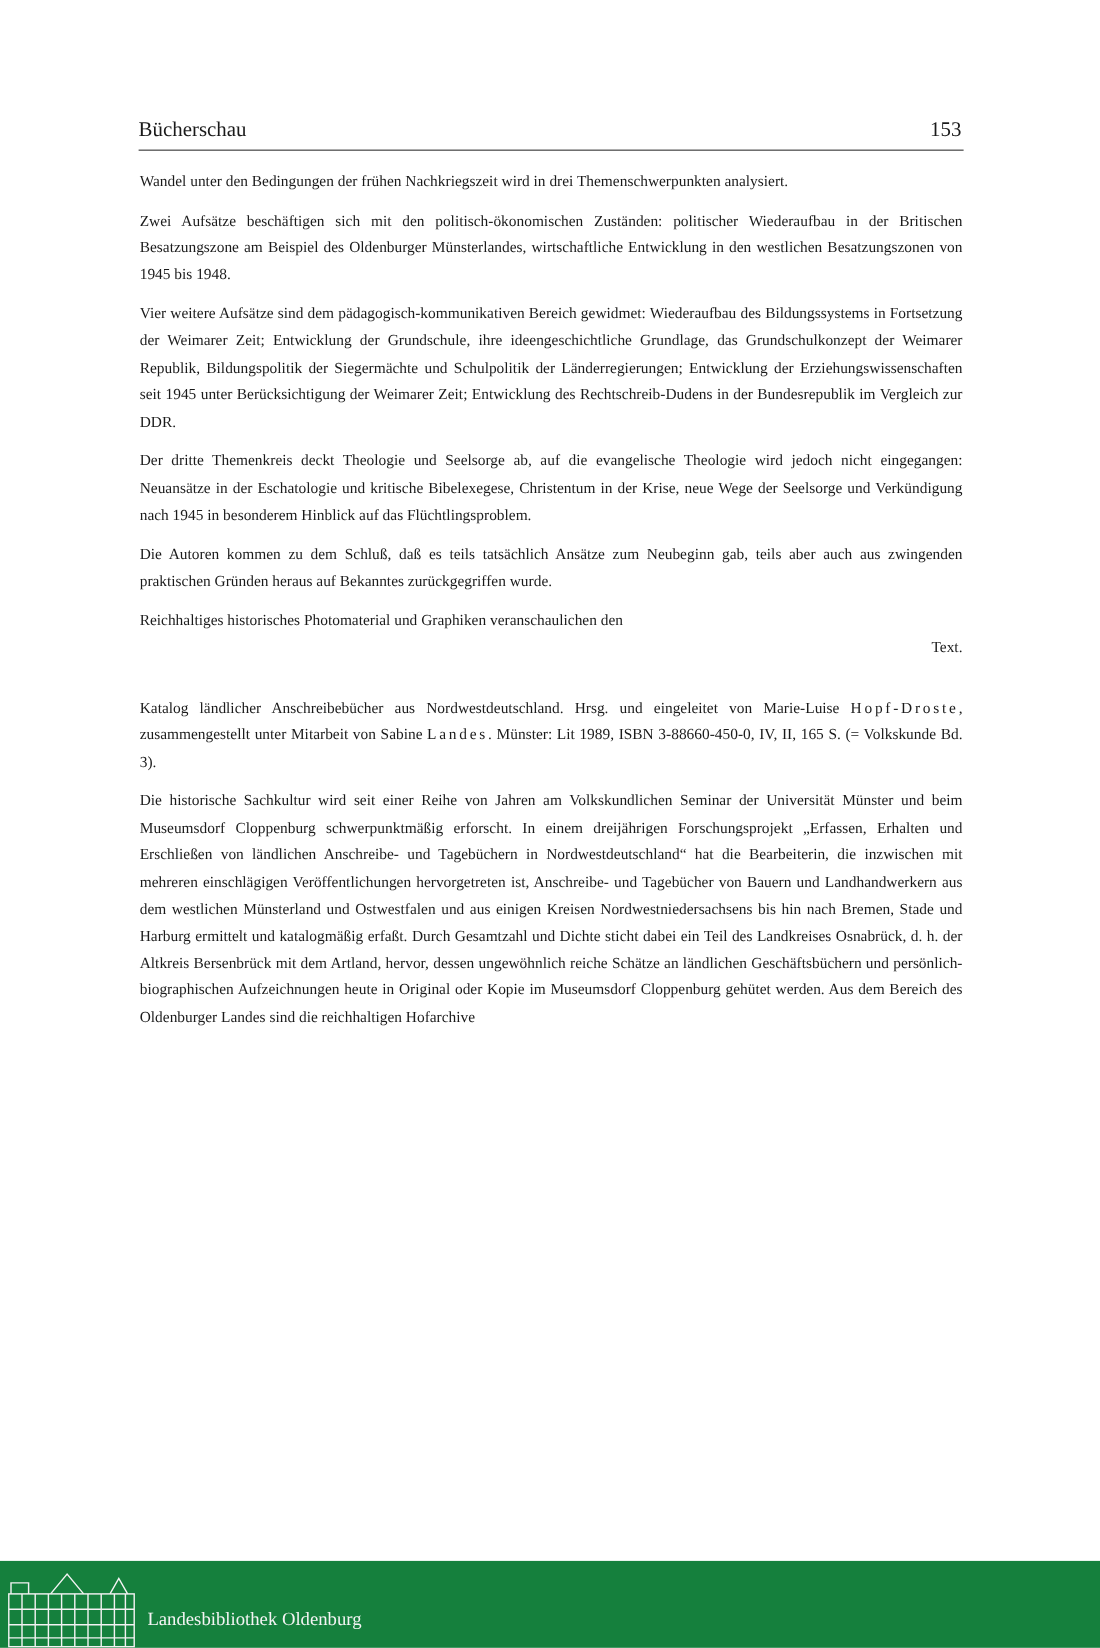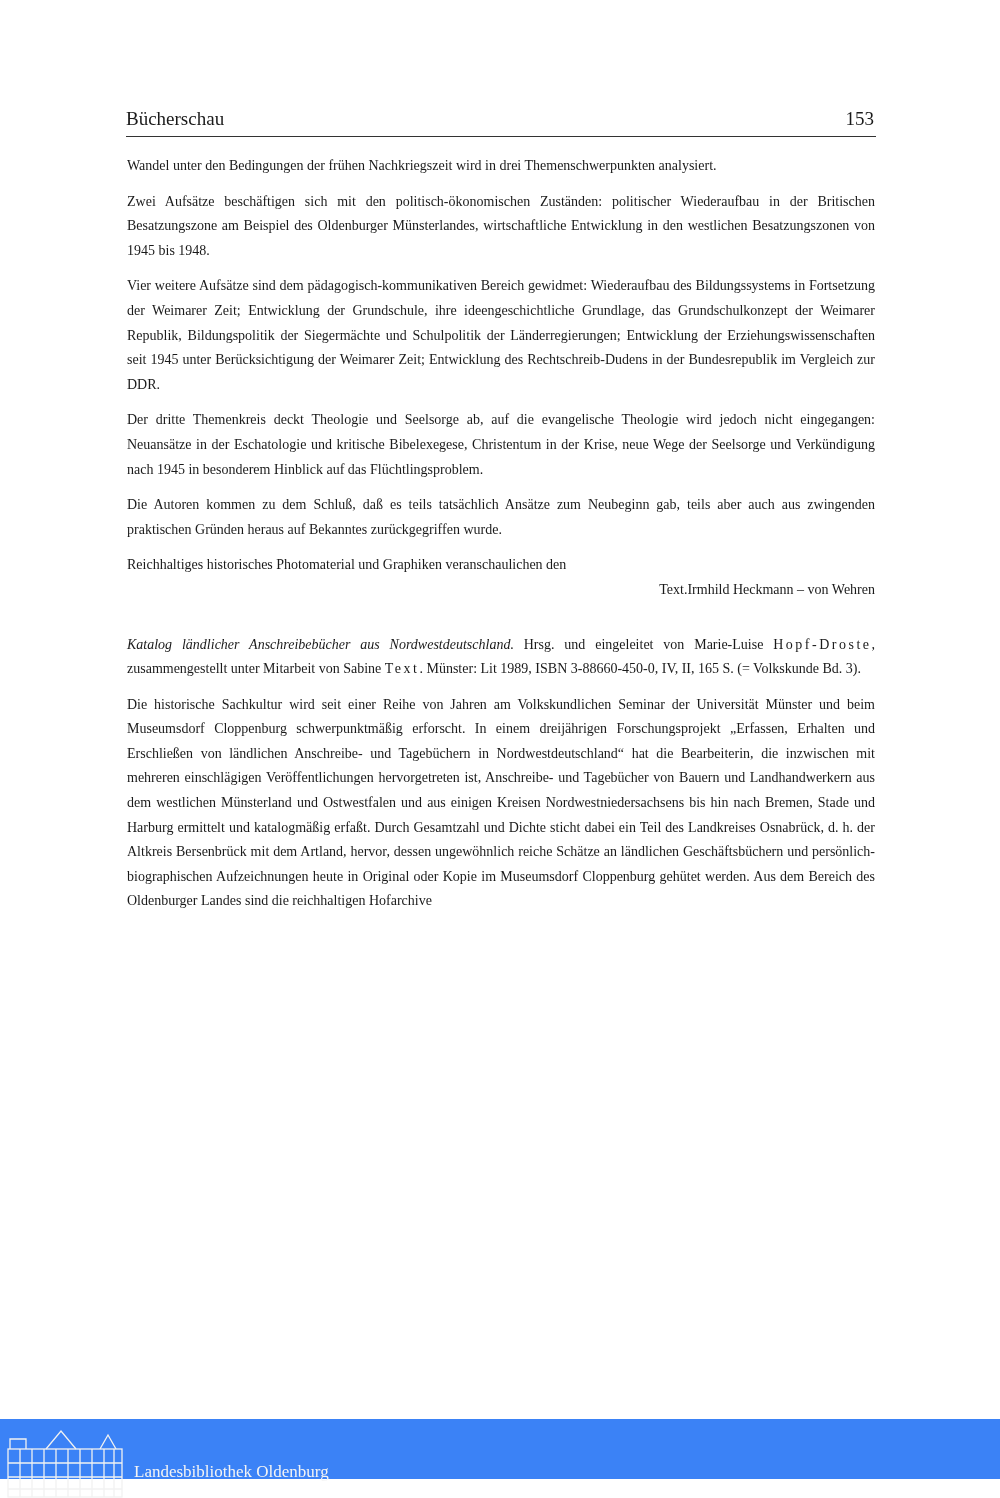--- a/index.html
+++ b/index.html
@@ -16,24 +16,24 @@
   }
   .header .pageno { position: absolute; right: 2px; top: 2px; font-size: 19px; text-align: right; }
   .content {
     position: absolute; left: 127px; top: 154px; width: 748px;
     font-size: 14px; line-height: 24.6px;
   }
   .content p { margin: 0 0 11px 0; text-align: justify; }
   .signature-line { display: flex; justify-content: flex-end; margin-top: -11px; }
   .signature { text-align: right; }
   .spaced { letter-spacing: 2.5px; }
-  .ital { font-style: italic; }
+  .ital { }
   .gap { height: 30px; }
   .footer {
-    position: absolute; left: 0; top: 1419px; width: 1000px; height: 60px; background: #3b82f6;
+    position: absolute; left: 0; top: 1419px; width: 1000px; height: 79px; background: #15803d;
   }
   .footer .logo { position: absolute; left: 6px; top: 6px; width: 118px; height: 73px; }
   .footer .label {
     position: absolute; left: 134px; top: 43px; font-size: 17px; color: #f4f4f4;
   }
 </style>
 </head>
 <body>
 
 <div class="header">
@@ -43,26 +43,25 @@
 
 <div class="content">
   <p>Wandel unter den Bedingungen der frühen Nachkriegszeit wird in drei Themenschwerpunkten analysiert.</p>
   <p>Zwei Aufsätze beschäftigen sich mit den politisch-ökonomischen Zuständen: politischer Wiederaufbau in der Britischen Besatzungszone am Beispiel des Oldenburger Münsterlandes, wirtschaftliche Entwicklung in den westlichen Besatzungszonen von 1945 bis 1948.</p>
   <p>Vier weitere Aufsätze sind dem pädagogisch-kommunikativen Bereich gewidmet: Wiederaufbau des Bildungssystems in Fortsetzung der Weimarer Zeit; Entwicklung der Grundschule, ihre ideengeschichtliche Grundlage, das Grundschulkonzept der Weimarer Republik, Bildungspolitik der Siegermächte und Schulpolitik der Länderregierungen; Entwicklung der Erziehungswissenschaften seit 1945 unter Berücksichtigung der Weimarer Zeit; Entwicklung des Rechtschreib-Dudens in der Bundesrepublik im Vergleich zur DDR.</p>
   <p>Der dritte Themenkreis deckt Theologie und Seelsorge ab, auf die evangelische Theologie wird jedoch nicht eingegangen: Neuansätze in der Eschatologie und kritische Bibelexegese, Christentum in der Krise, neue Wege der Seelsorge und Verkündigung nach 1945 in besonderem Hinblick auf das Flüchtlingsproblem.</p>
   <p>Die Autoren kommen zu dem Schluß, daß es teils tatsächlich Ansätze zum Neubeginn gab, teils aber auch aus zwingenden praktischen Gründen heraus auf Bekanntes zurückgegriffen wurde.</p>
   <p>Reichhaltiges historisches Photomaterial und Graphiken veranschaulichen den</p>
   <div class="signature-line">
     <span>Text.</span>
-    <span class="signature">Irmhild Heckmann – von Wehren</span>
   </div>
 
   <div class="gap"></div>
 
-  <p><span class="ital">Katalog ländlicher Anschreibebücher aus Nordwestdeutschland.</span><span> Hrsg. und eingeleitet von Marie-Luise </span><span class="spaced">Hopf-Droste</span><span>, zusammengestellt unter Mitarbeit von Sabine </span><span class="spaced">Text</span><span>. Münster: Lit 1989, ISBN 3-88660-450-0, IV, II, 165 S. (= Volkskunde Bd. 3).</span></p>
+  <p><span class="ital">Katalog ländlicher Anschreibebücher aus Nordwestdeutschland.</span><span> Hrsg. und eingeleitet von Marie-Luise </span><span class="spaced">Hopf-Droste</span><span>, zusammengestellt unter Mitarbeit von Sabine </span><span class="spaced">Landes</span><span>. Münster: Lit 1989, ISBN 3-88660-450-0, IV, II, 165 S. (= Volkskunde Bd. 3).</span></p>
   <p>Die historische Sachkultur wird seit einer Reihe von Jahren am Volkskundlichen Seminar der Universität Münster und beim Museumsdorf Cloppenburg schwerpunktmäßig erforscht. In einem dreijährigen Forschungsprojekt „Erfassen, Erhalten und Erschließen von ländlichen Anschreibe- und Tagebüchern in Nordwestdeutschland“ hat die Bearbeiterin, die inzwischen mit mehreren einschlägigen Veröffentlichungen hervorgetreten ist, Anschreibe- und Tagebücher von Bauern und Landhandwerkern aus dem westlichen Münsterland und Ostwestfalen und aus einigen Kreisen Nordwestniedersachsens bis hin nach Bremen, Stade und Harburg ermittelt und katalogmäßig erfaßt. Durch Gesamtzahl und Dichte sticht dabei ein Teil des Landkreises Osnabrück, d. h. der Altkreis Bersenbrück mit dem Artland, hervor, dessen ungewöhnlich reiche Schätze an ländlichen Geschäftsbüchern und persönlich-biographischen Aufzeichnungen heute in Original oder Kopie im Museumsdorf Cloppenburg gehütet werden. Aus dem Bereich des Oldenburger Landes sind die reichhaltigen Hofarchive</p>
 </div>
 
 <div class="footer">
   <svg class="logo" viewBox="0 0 118 73">
     <g fill="none" stroke="#f2f2f2" stroke-width="1.3">
       <rect x="2" y="24" width="114" height="48"></rect>
       <polyline points="40,24 55,6 70,24"></polyline>
       <polyline points="94,24 102,10 110,24"></polyline>
       <polyline points="4,24 4,14 20,14 20,24"></polyline>

